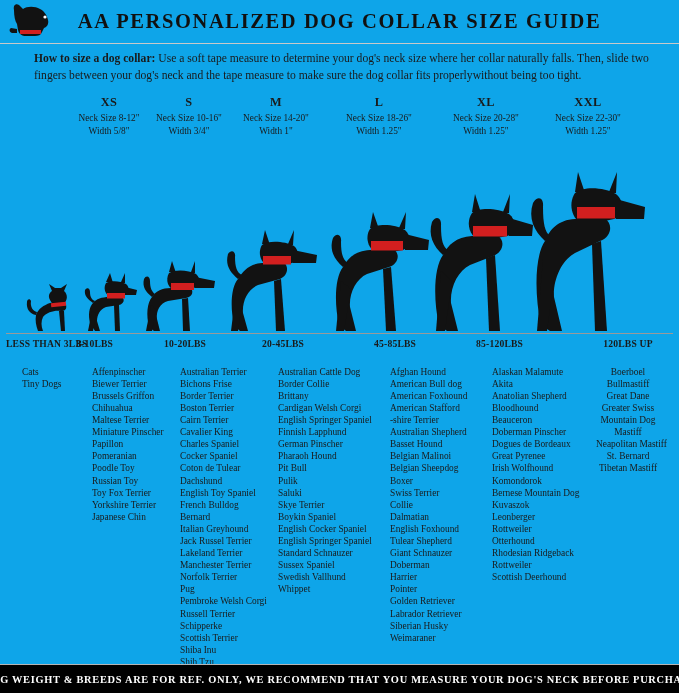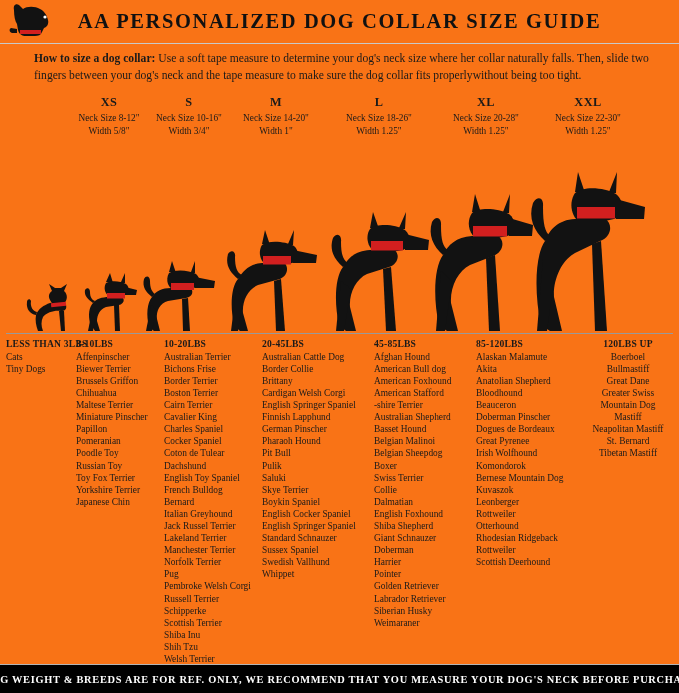--- a/index.html
+++ b/index.html
@@ -9,21 +9,21 @@
     height: 693px;
     background: #ffffff;
     font-family: "Liberation Serif", serif;
     color: #111111;
     overflow: hidden;
   }
   .page {
     position: relative;
     width: 679px;
     height: 693px;
-    background: #f97316;
+    background: #0ea5e9;
   }
 
   
   .header {
     position: relative;
     height: 44px;
     border-bottom: 1px solid #c9c9c9;
     display: flex;
     align-items: center;
     justify-content: center;
@@ -111,21 +111,21 @@
   }
   .breed-col .wt {
     font-weight: bold;
     font-size: 9.6px;
     letter-spacing: 0.2px;
     margin-bottom: 1px;
     white-space: nowrap;
   }
   .breed-col ul {
     list-style: none;
-    margin: 0;
+    margin: 16px;
     padding: 0;
   }
   .breed-col li { white-space: nowrap; }
 
   
   .footer {
     position: absolute;
     left: 0;
     bottom: 0;
     width: 679px;
@@ -450,21 +450,21 @@
         <li>-shire Terrier</li>
         <li>Australian Shepherd</li>
         <li>Basset Hound</li>
         <li>Belgian Malinoi</li>
         <li>Belgian Sheepdog</li>
         <li>Boxer</li>
         <li>Swiss Terrier</li>
         <li>Collie</li>
         <li>Dalmatian</li>
         <li>English Foxhound</li>
-        <li>Shiba Shepherd</li>
+        <li>Tulear Shepherd</li>
         <li>Giant Schnauzer</li>
         <li>Doberman</li>
         <li>Harrier</li>
         <li>Pointer</li>
         <li>Golden Retriever</li>
         <li>Labrador Retriever</li>
         <li>Siberian Husky</li>
         <li>Weimaraner</li>
       </ul>
     </div>

